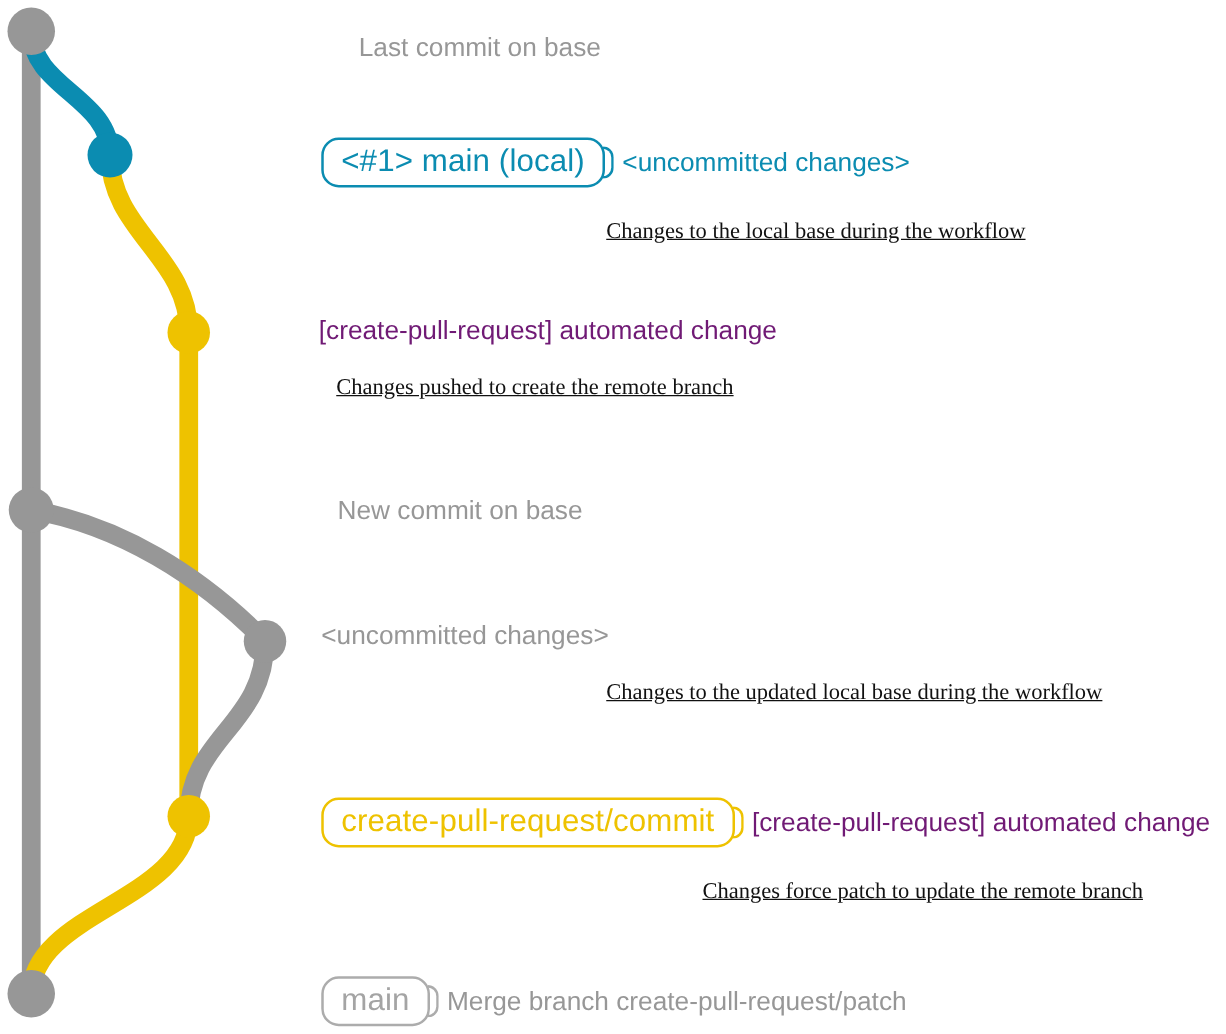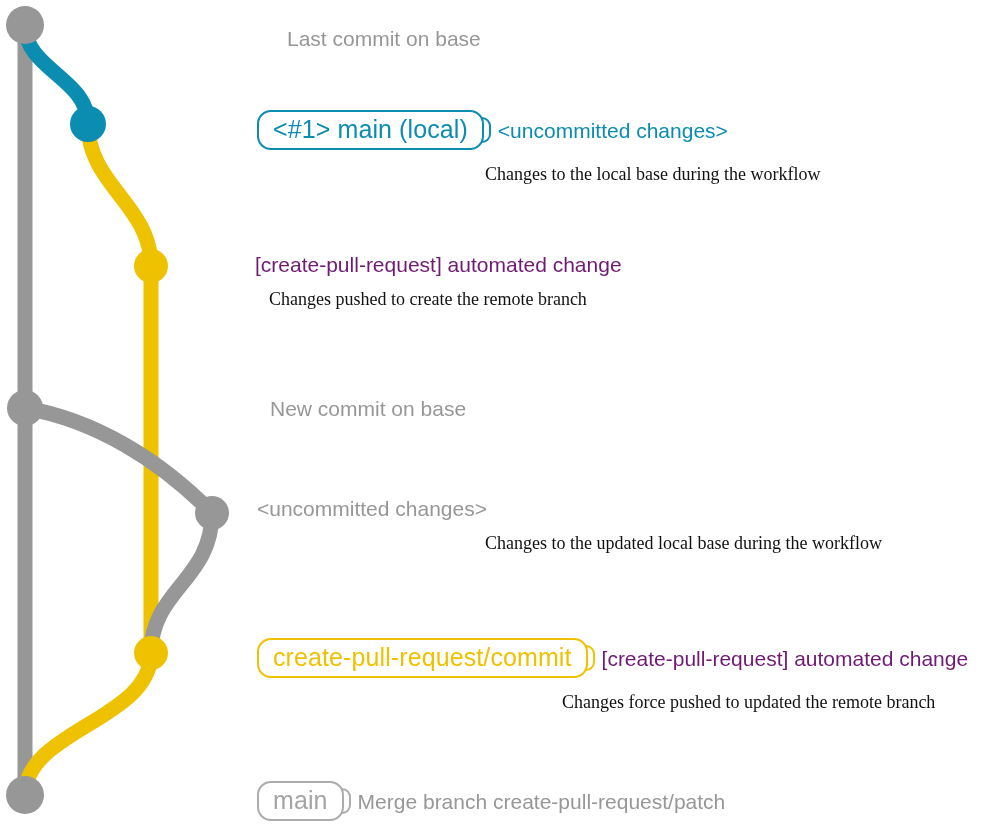--- a/index.html
+++ b/index.html
@@ -81,21 +81,22 @@
   }
   .subject.blue   { color: #0b8cb1; }
   .subject.yellow { color: #701a75; }
   .subject.gray   { color: #979797; }
 
   .note {
     font-family: "Liberation Serif", serif;
     font-size: 18px;
     color: #111111;
     white-space: nowrap;
-    margin-top: 14px;
+    margin-top: 24px;
+    text-decoration: underline;
   }
   .note.indent-a { margin-left: 228px; }
   .note.indent-b { margin-left: 14px; }
   .note.indent-c { margin-left: 228px; }
   .note.indent-d { margin-left: 305px; }
 </style>
 </head>
 <body>
 
 <svg id="graph-canvas" viewBox="0 0 981 827" aria-hidden="true">
@@ -157,21 +158,21 @@
       <span class="subject gray">&lt;uncommitted changes&gt;</span>
     </div>
     <div class="note indent-c">Changes to the updated local base during the workflow</div>
   </div>
 
   <div class="commit-block" style="left:257px; top:638px;">
     <div class="commit-headline">
       <span class="ref-badge yellow">create-pull-request/commit</span>
       <span class="subject yellow">[create-pull-request] automated change</span>
     </div>
-    <div class="note indent-d">Changes force pushed to updated the remote branch</div>
+    <div class="note indent-d">Changes force patch to update the remote branch</div>
   </div>
 
   <div class="commit-block" style="left:257px; top:781px;">
     <div class="commit-headline">
       <span class="ref-badge gray">main</span>
       <span class="subject gray">Merge branch create-pull-request/patch</span>
     </div>
   </div>
 
 </div>

